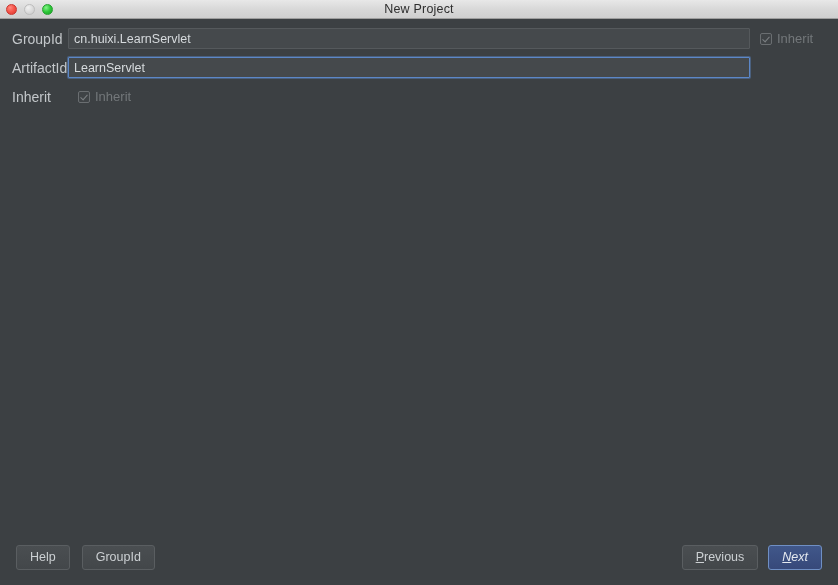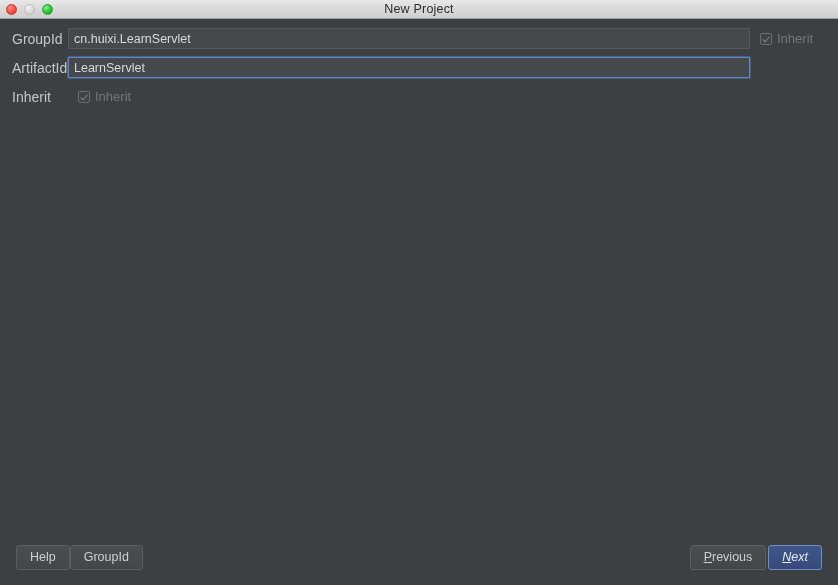--- a/index.html
+++ b/index.html
@@ -163,25 +163,26 @@
   .footer {
     flex: 0 0 auto;
     height: 56px;
     display: flex;
     align-items: center;
     padding: 0 16px;
     position: relative;
   }
   .footer-left {
     display: flex;
+    gap: 12px;
   }
   .footer-right {
     margin-left: auto;
     display: flex;
-    gap: 2px;
+    gap: 10px;
   }
   .btn {
     min-width: 50px;
     height: 25px;
     padding: 0 13px;
     background: linear-gradient(to bottom, #4a4e51 0%, #43474a 100%);
     border: 1px solid #5a5e61;
     border-radius: 3px;
     color: #ccd0d3;
     font-family: "Liberation Sans", sans-serif;

